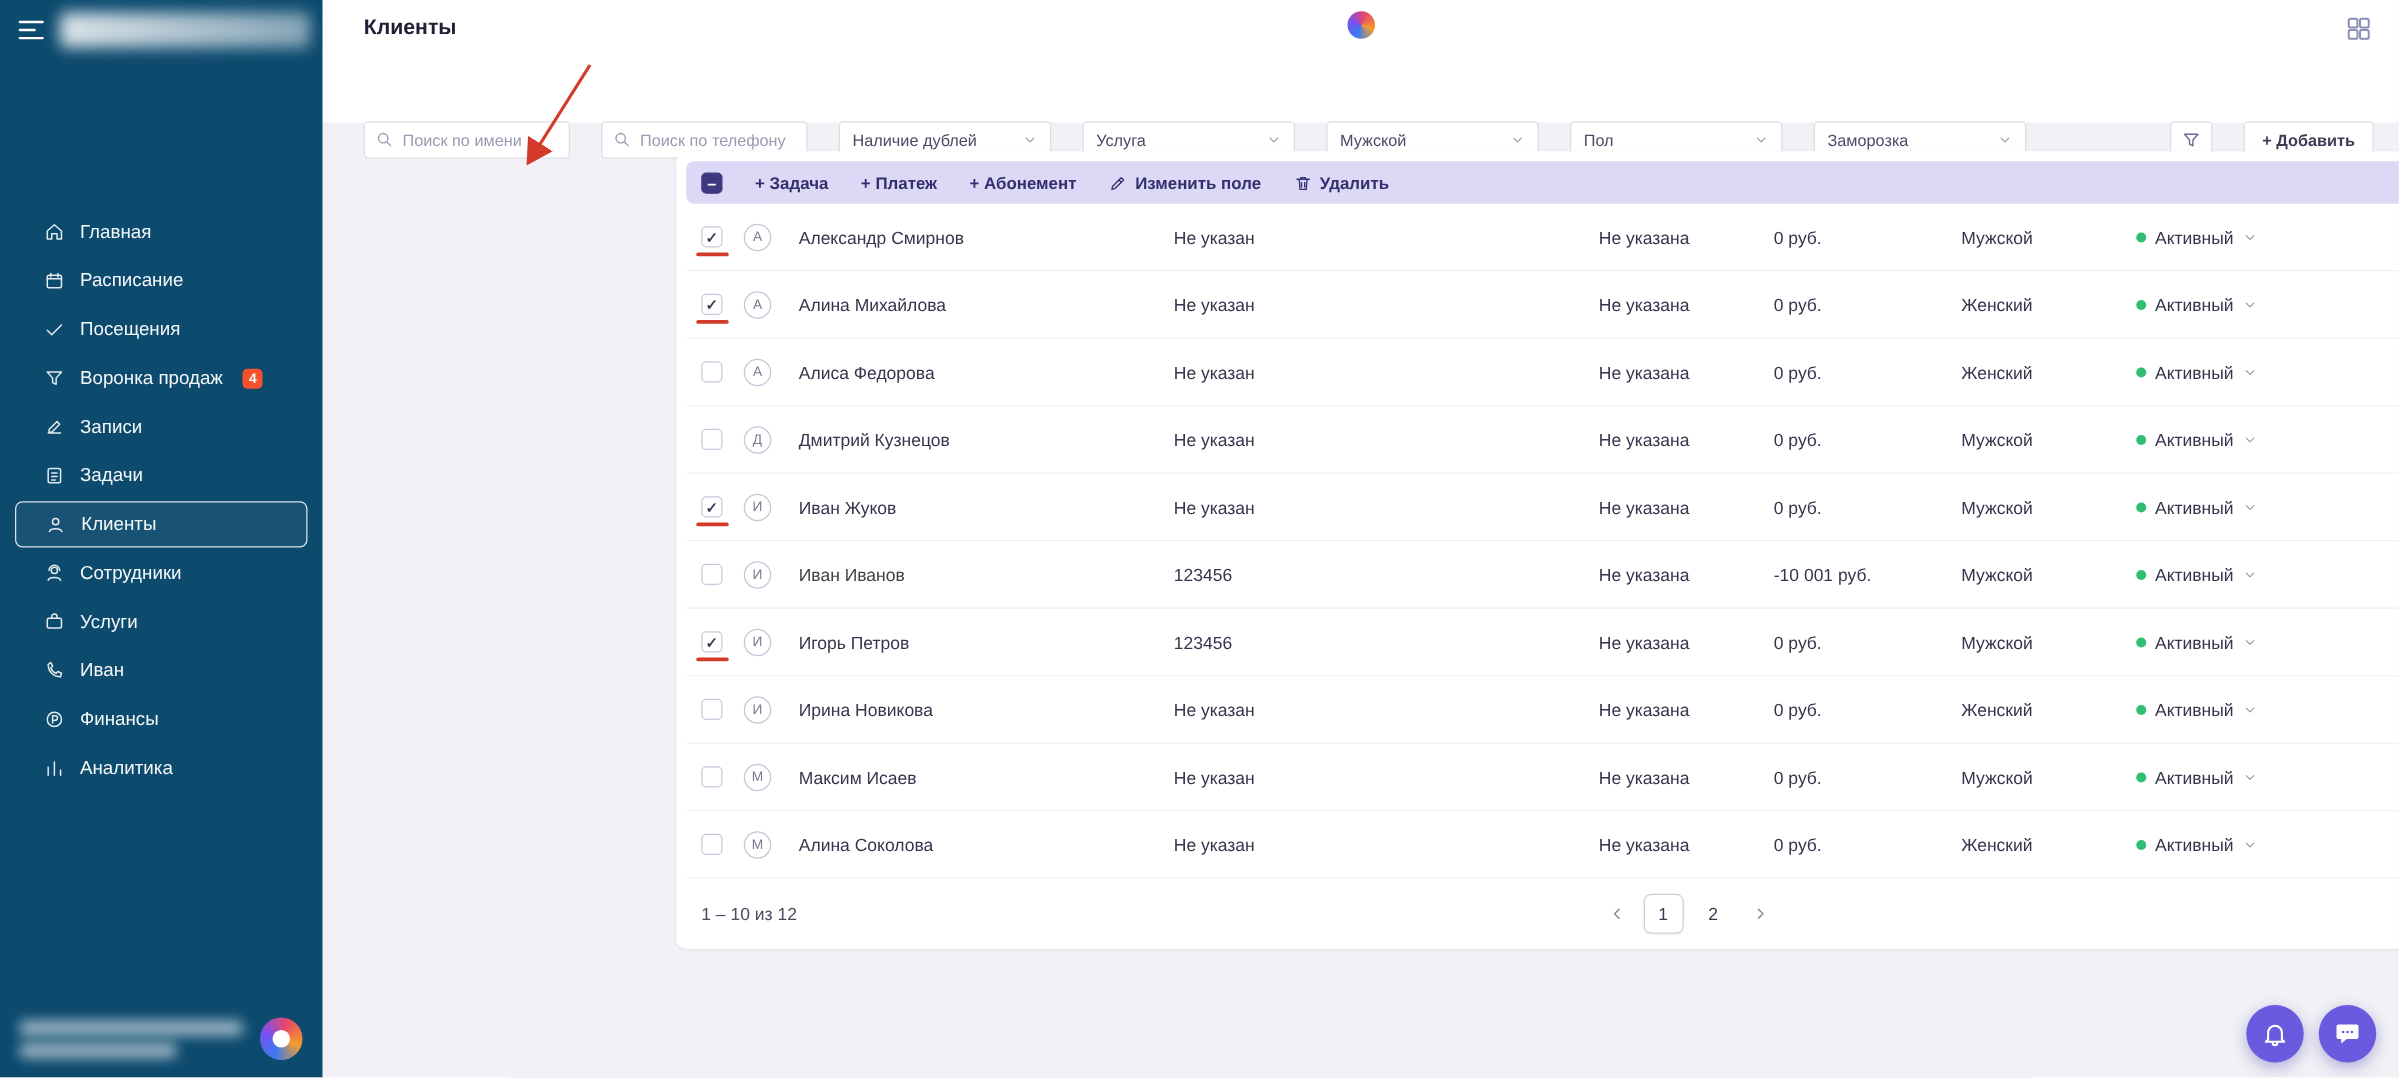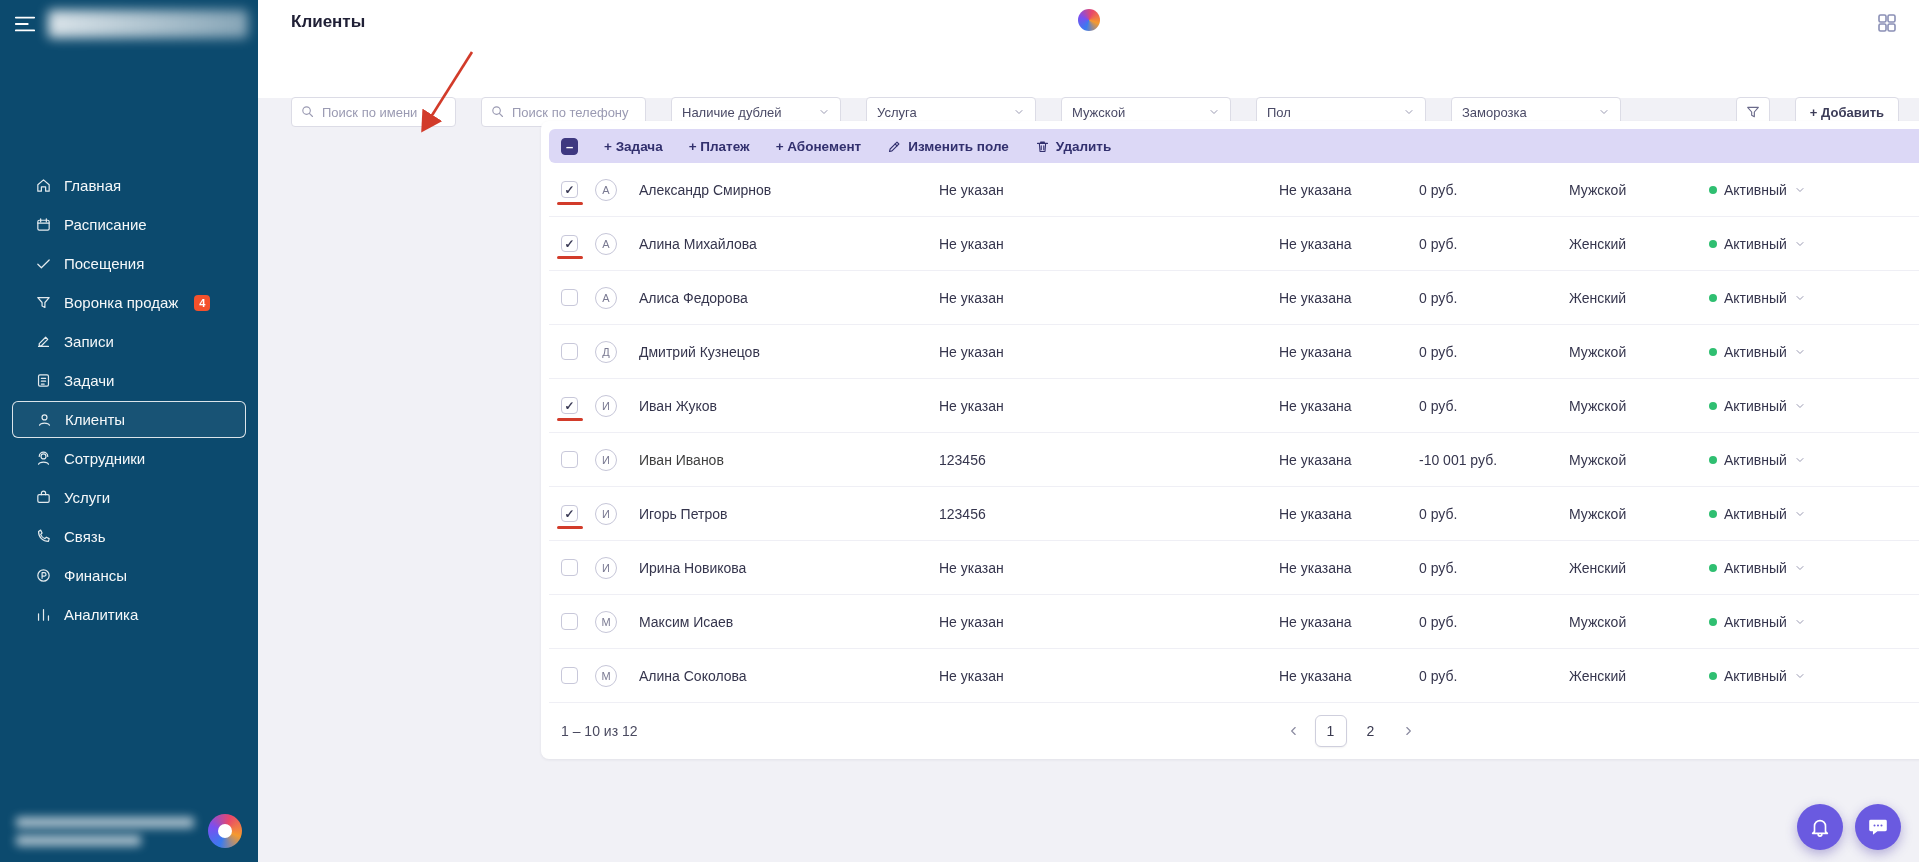--- a/index.html
+++ b/index.html
@@ -208,21 +208,21 @@
             </svg>
           </span>
           <span>Услуги</span>
         </div>
         <div class="sb-item">
           <span class="sb-ico">
             <svg viewBox="0 0 24 24">
               <path d="M5 5c0 8 6 14 14 14l1-4-4-2-2 2c-3-1-5-3-6-6l2-2-2-4z"></path>
             </svg>
           </span>
-          <span>Связь</span>
+          <span>Иван</span>
         </div>
         <div class="sb-item">
           <span class="sb-ico">
             <svg viewBox="0 0 24 24">
               <circle cx="12" cy="12" r="8"></circle>
               <path d="M10 16V8h3a2.5 2.5 0 0 1 0 5h-3"></path>
             </svg>
           </span>
           <span>Финансы</span>
         </div>

